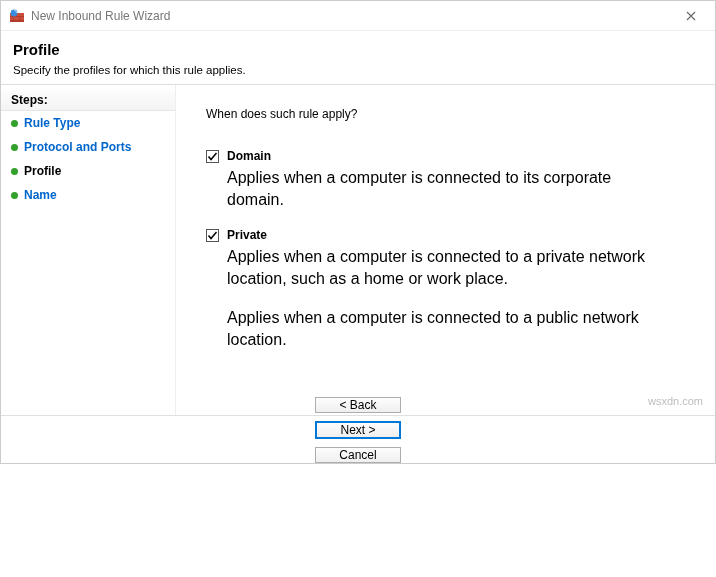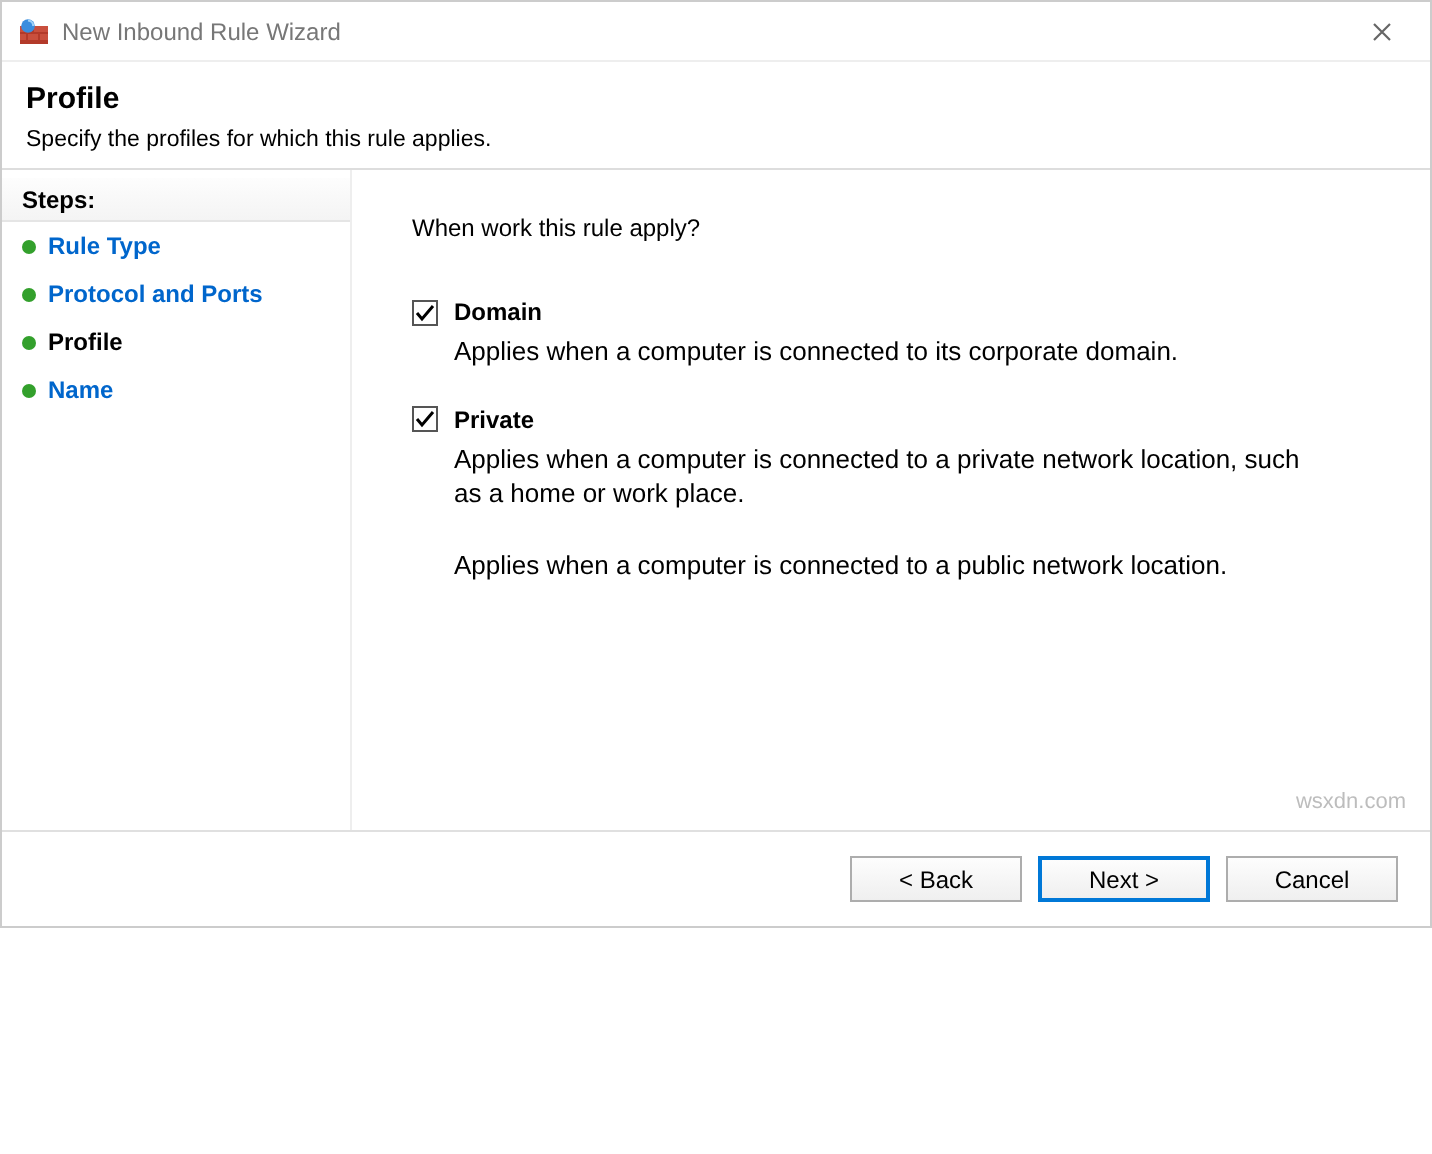--- a/index.html
+++ b/index.html
@@ -23,22 +23,22 @@
     .step.pending .bullet { background: #33a02c; }
     .step.done .label, .step.pending .label { color: #0066cc; }
     .step.current .label { color: #000; }
     .main { flex: 1; display: flex; flex-direction: column; padding: 22px 30px 0; }
     .prompt { font-size: 12px; color: #000; margin-bottom: 28px; }
     .opt { margin-bottom: 18px; }
     .opt-head { display: flex; align-items: center; gap: 8px; margin-bottom: 4px; }
     .cb { width: 13px; height: 13px; border: 1px solid #555; display: flex; align-items: center; justify-content: center; cursor: pointer; background: #fff; }
     .cb svg { width: 11px; height: 11px; }
     .opt-label { font-size: 12px; font-weight: 700; color: #000; }
-    .opt-desc { font-size: 13px; color: #000; margin-left: 21px; max-width: 430px; line-height: 1.35; }
-    .footer { height: 48px; display: flex; align-items: center; justify-content: flex-end; gap: 8px; padding: 0 16px; border-top: 1px solid #e0e0e0; background: #fff; }
+    .opt-desc { font-size: 16px; color: #000; margin-left: 21px; max-width: 430px; line-height: 1.35; }
+    .footer { height: 48px; display: flex; align-items: center; justify-content: flex-end; gap: 8px; padding: 0 16px; border-top: 1px solid #e0e0e0; background: #fff; flex-direction: column; }
     .btn { min-width: 86px; height: 23px; font-size: 12px; background: linear-gradient(#fdfdfd,#efefef); border: 1px solid #adadad; cursor: pointer; color: #000; }
     .btn.default { border: 2px solid #0078d7; padding: 0; }
     .watermark { position: absolute; right: 12px; bottom: 56px; font-size: 11px; color: #bdbdbd; font-family: Arial, sans-serif; pointer-events: none; }
     .container { position: relative; }
   </style>
 </head>
 <body>
 
 <div class="window container">
 
@@ -87,21 +87,21 @@
         <span class="bullet"></span>
         <span class="label">Profile</span>
       </div>
       <div class="step pending">
         <span class="bullet"></span>
         <span class="label">Name</span>
       </div>
     </div>
 
     <div class="main">
-      <div class="prompt">When work this rule apply?</div>
+      <div class="prompt">When does such rule apply?</div>
 
       <div class="opt">
         <div class="opt-head">
           <span class="cb">
               <svg viewBox="0 0 11 11">
                 <path d="M1.5 5.5 L4 8.5 L9.5 2" fill="none" stroke="#000" stroke-width="1.5"></path>
               </svg>
             </span>
           <span class="opt-label">Domain</span>
         </div>

